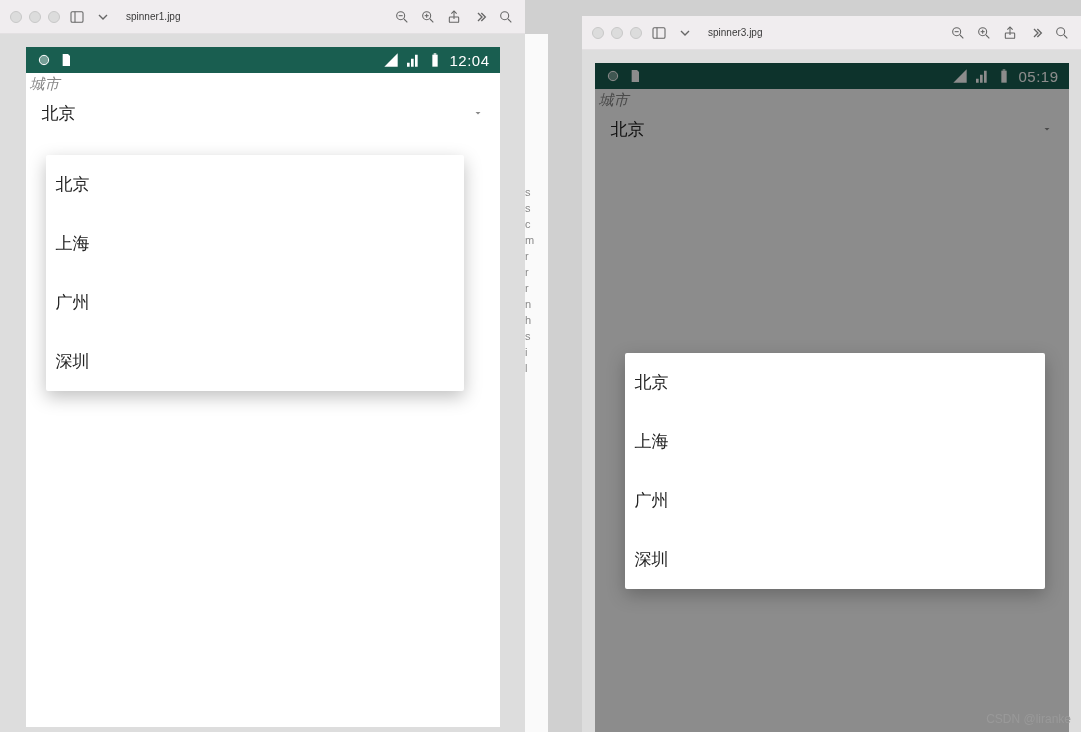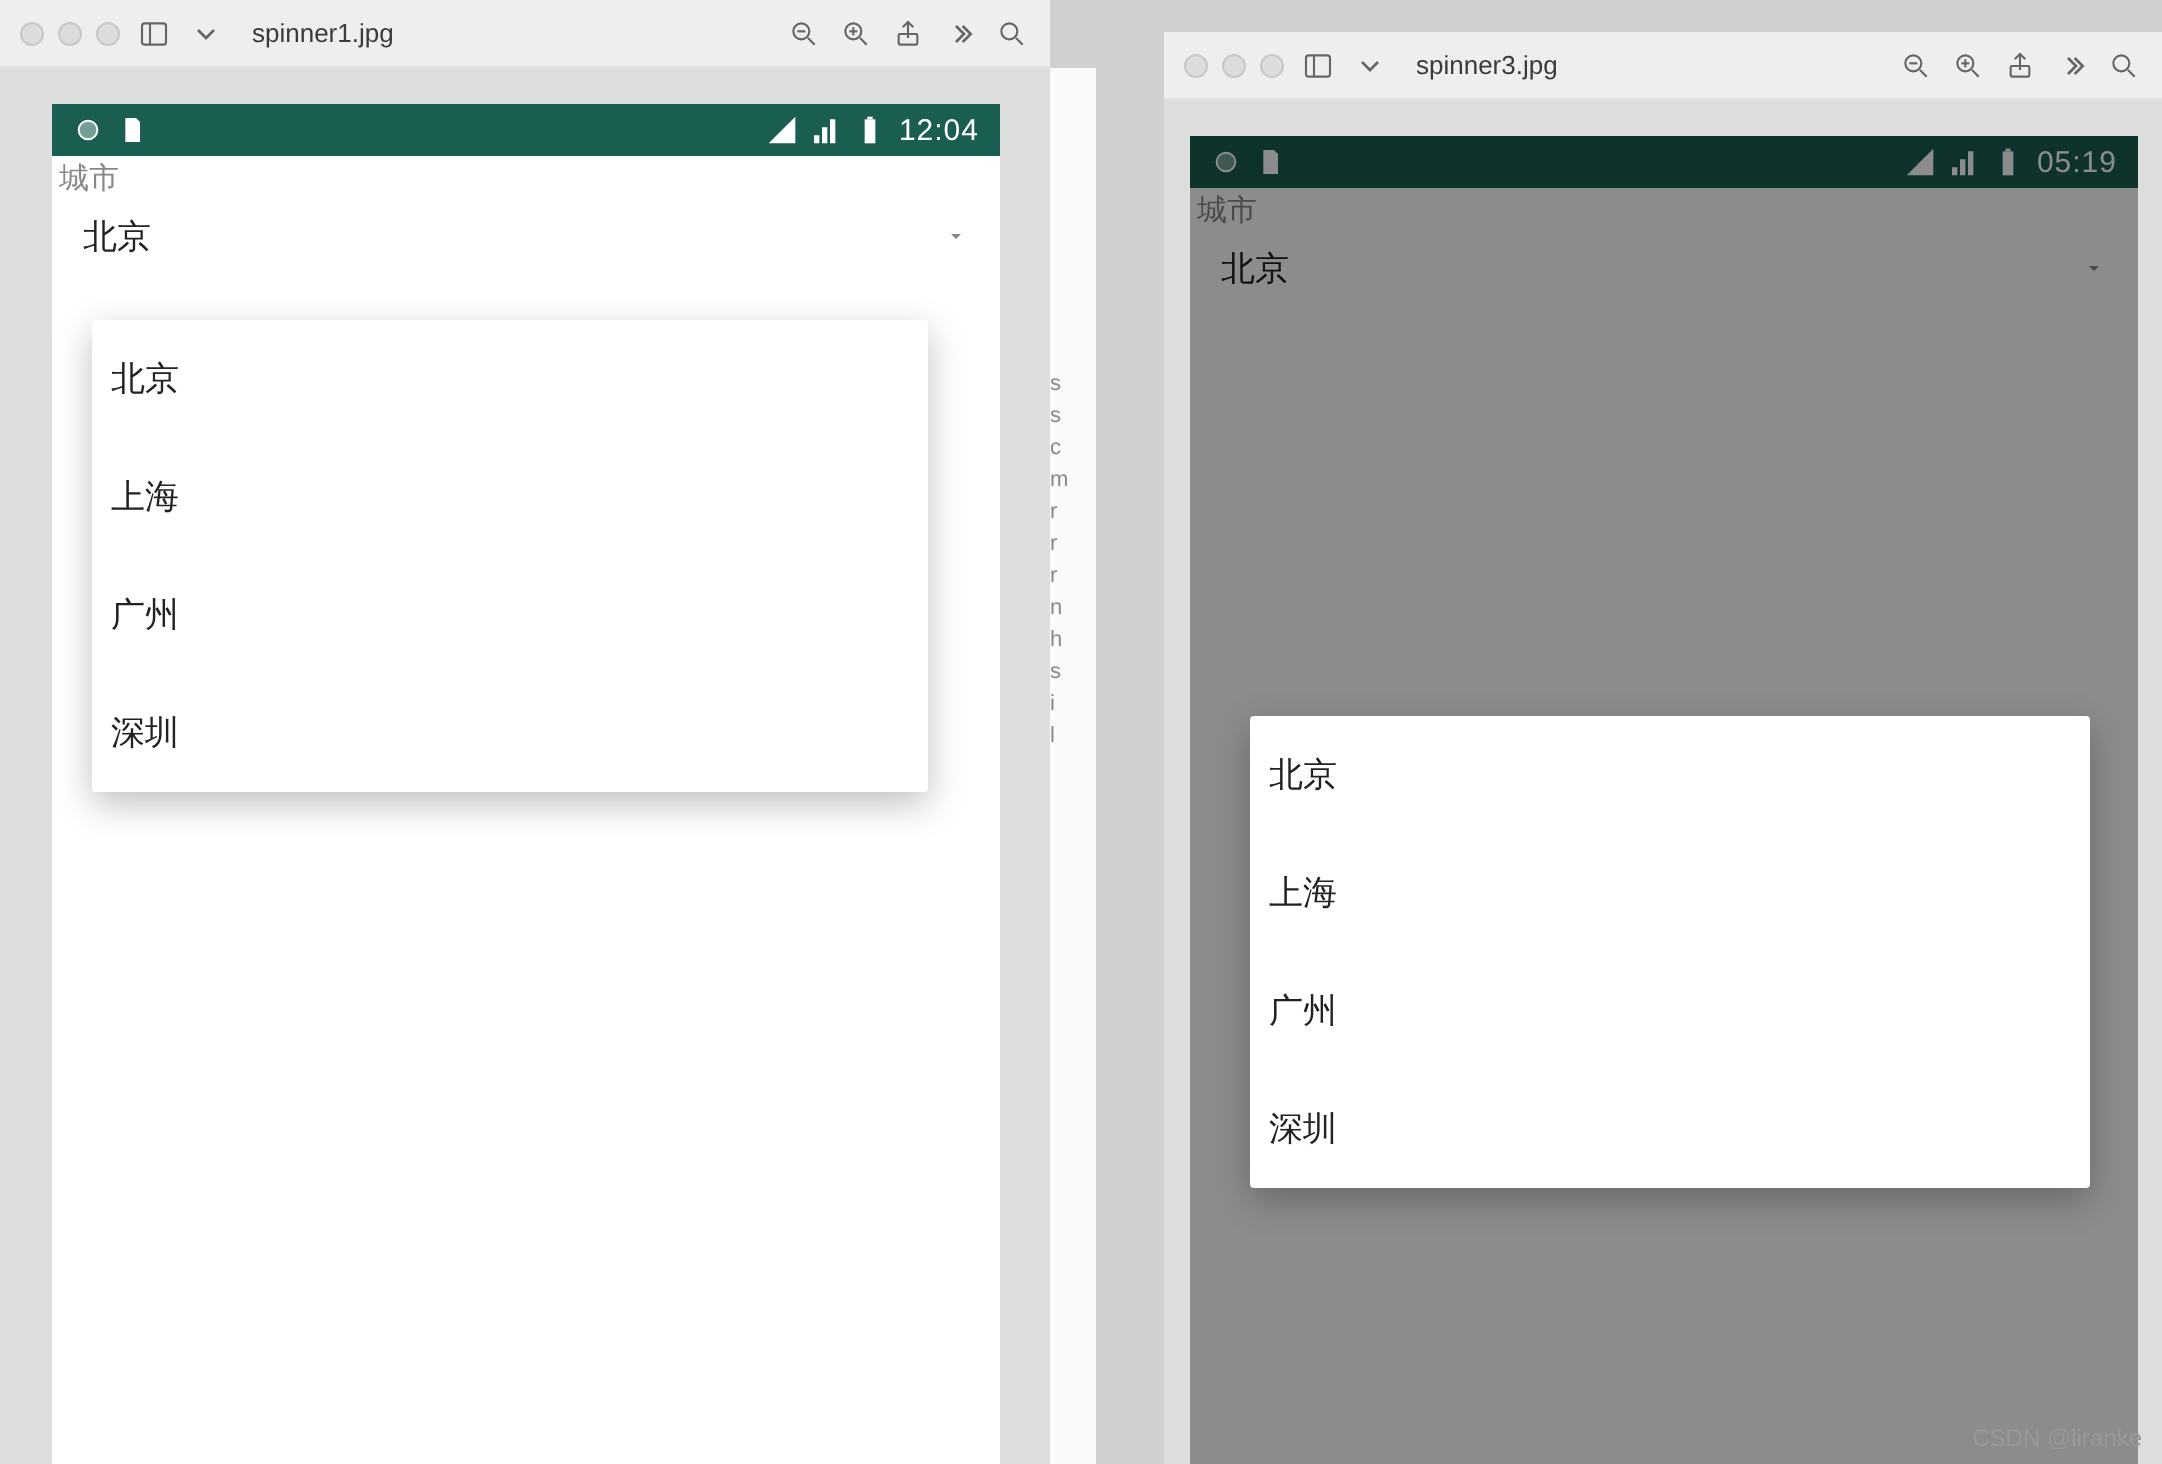--- a/index.html
+++ b/index.html
@@ -25,42 +25,42 @@
       display: flex;
       align-items: center;
       padding: 0 10px;
       gap: 8px;
       border-bottom: 1px solid #e3e0e2;
     }
     .traffic { display: flex; gap: 7px; }
     .dot { width: 12px; height: 12px; border-radius: 50%; background: #dcdcdc; border:1px solid #c8c8c8;}
     .tb-icon { width: 18px; height: 18px; display: flex; align-items: center; justify-content: center; color: #666; }
     .tb-icon svg { width: 16px; height: 16px; }
-    .filename { font-size: 13px; color: #3a3a3a; margin-left: 6px; font-weight: 500;}
+    .filename { font-size: 10px; color: #3a3a3a; margin-left: 6px; font-weight: 500;}
     .spacer { flex: 1; }
     .between-column {
       position: absolute;
       left: 525px;
       top: 34px;
       width: 23px;
       height: 698px;
       background: #fafafa;
       font-size: 11px;
       color: #888;
       overflow: hidden;
       padding-top: 150px;
       line-height: 16px;
       text-align: left;
     }
     .preview {
       flex: 1;
       background: #dddddd;
       display: flex;
       justify-content: center;
-      align-items: flex-end;
+      align-items: center;
       position: relative;
     }
     .phone {
       width: 474px;
       background: #fff;
       position: relative;
       margin-top: 8px;
     }
     .statusbar {
       height: 26px;
@@ -72,20 +72,21 @@
       gap: 6px;
     }
     .sb-left { display: flex; gap: 6px; align-items:center;}
     .sb-right { display: flex; gap: 6px; align-items:center; margin-left:auto;}
     .sb-icon { width:16px; height:16px; display:flex; align-items:center; justify-content:center;}
     .sb-time { font-size: 15px; font-weight: 500; letter-spacing: 0.5px;}
     .label-row {
       font-size: 15px;
       color: #888;
       padding: 2px 4px 0 4px;
+      font-style: italic;
     }
     .spinner-row {
       display: flex;
       align-items: center;
       padding: 8px 16px;
       font-size: 17px;
       color: #222;
     }
     .spinner-row .arrow { margin-left: auto; }
     .dropdown-card {

